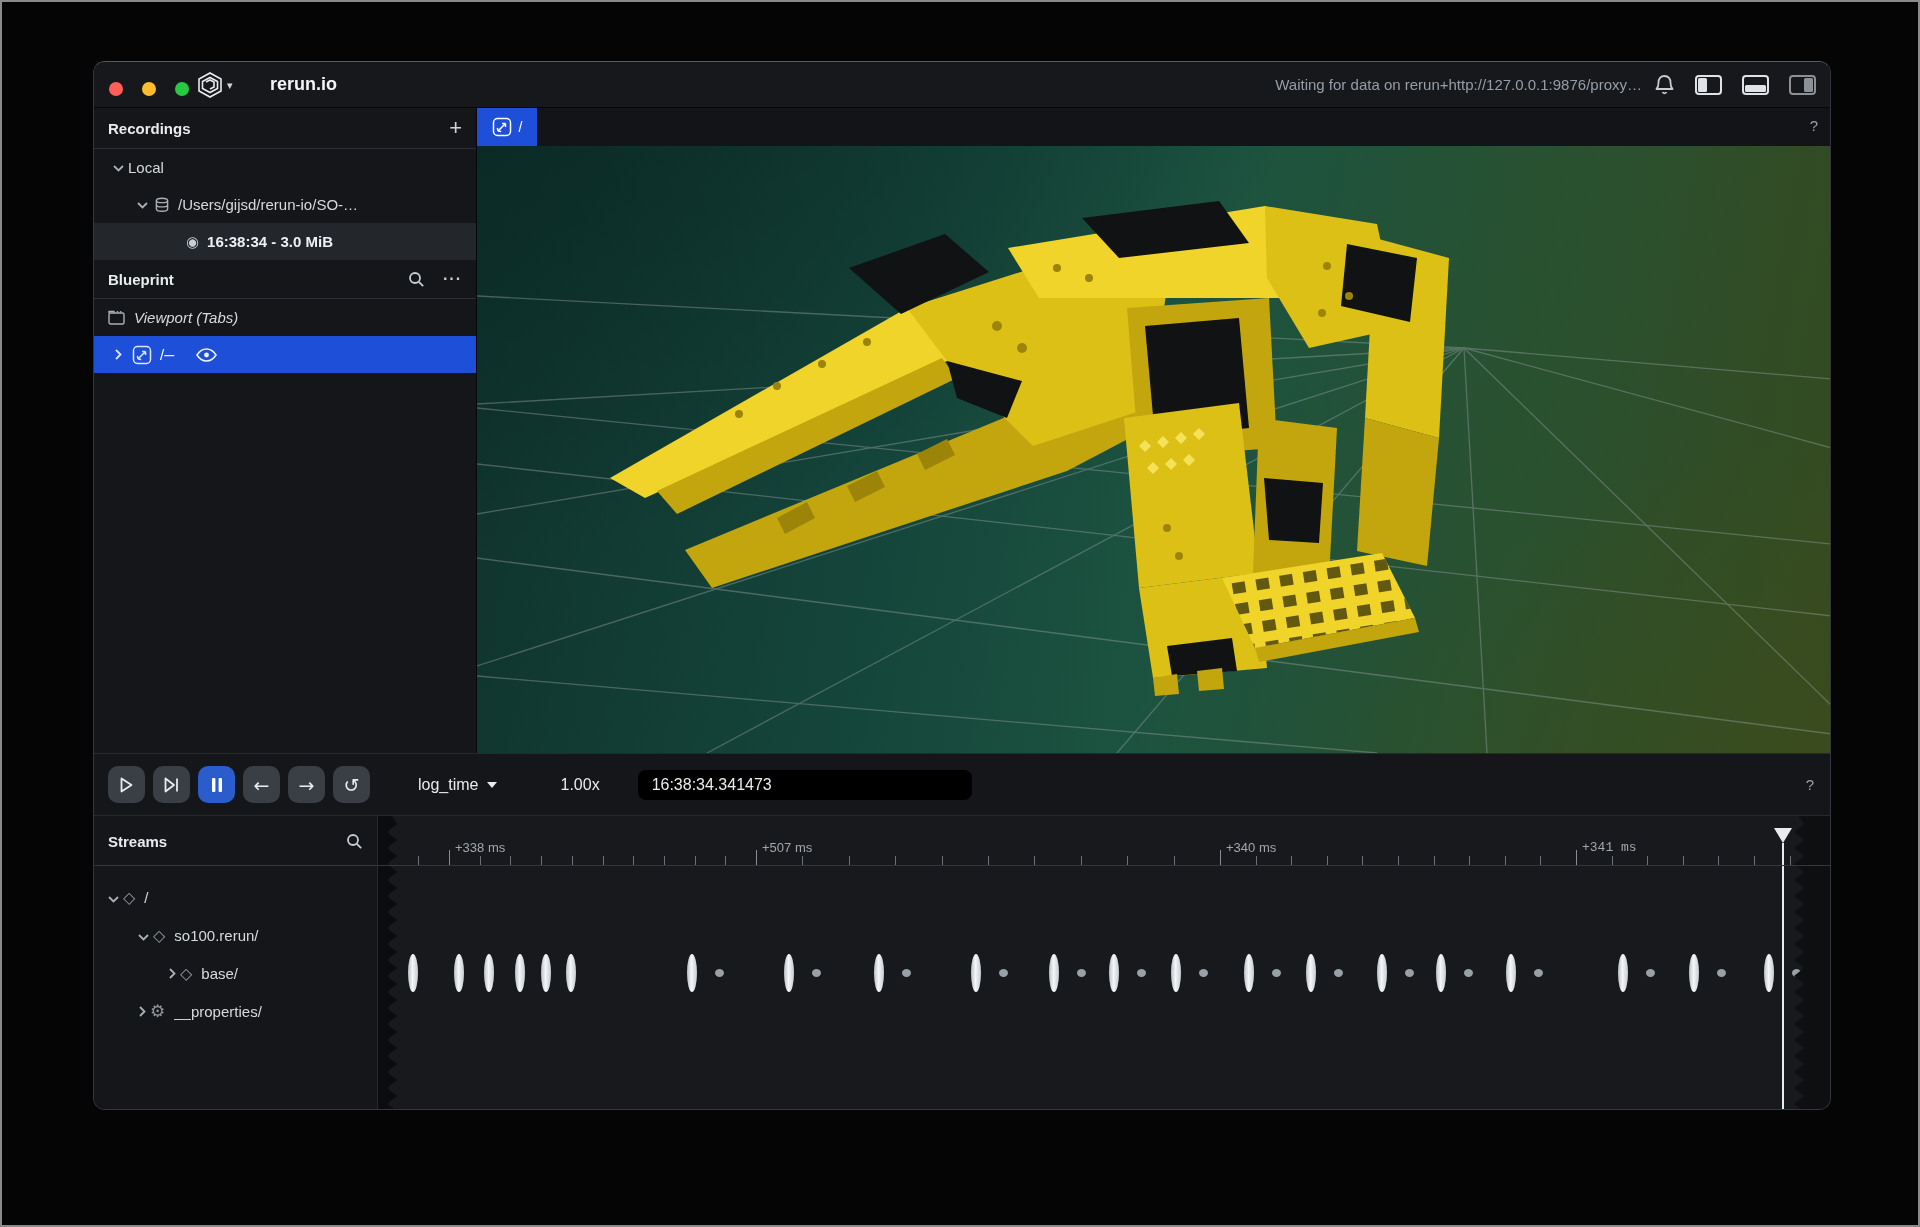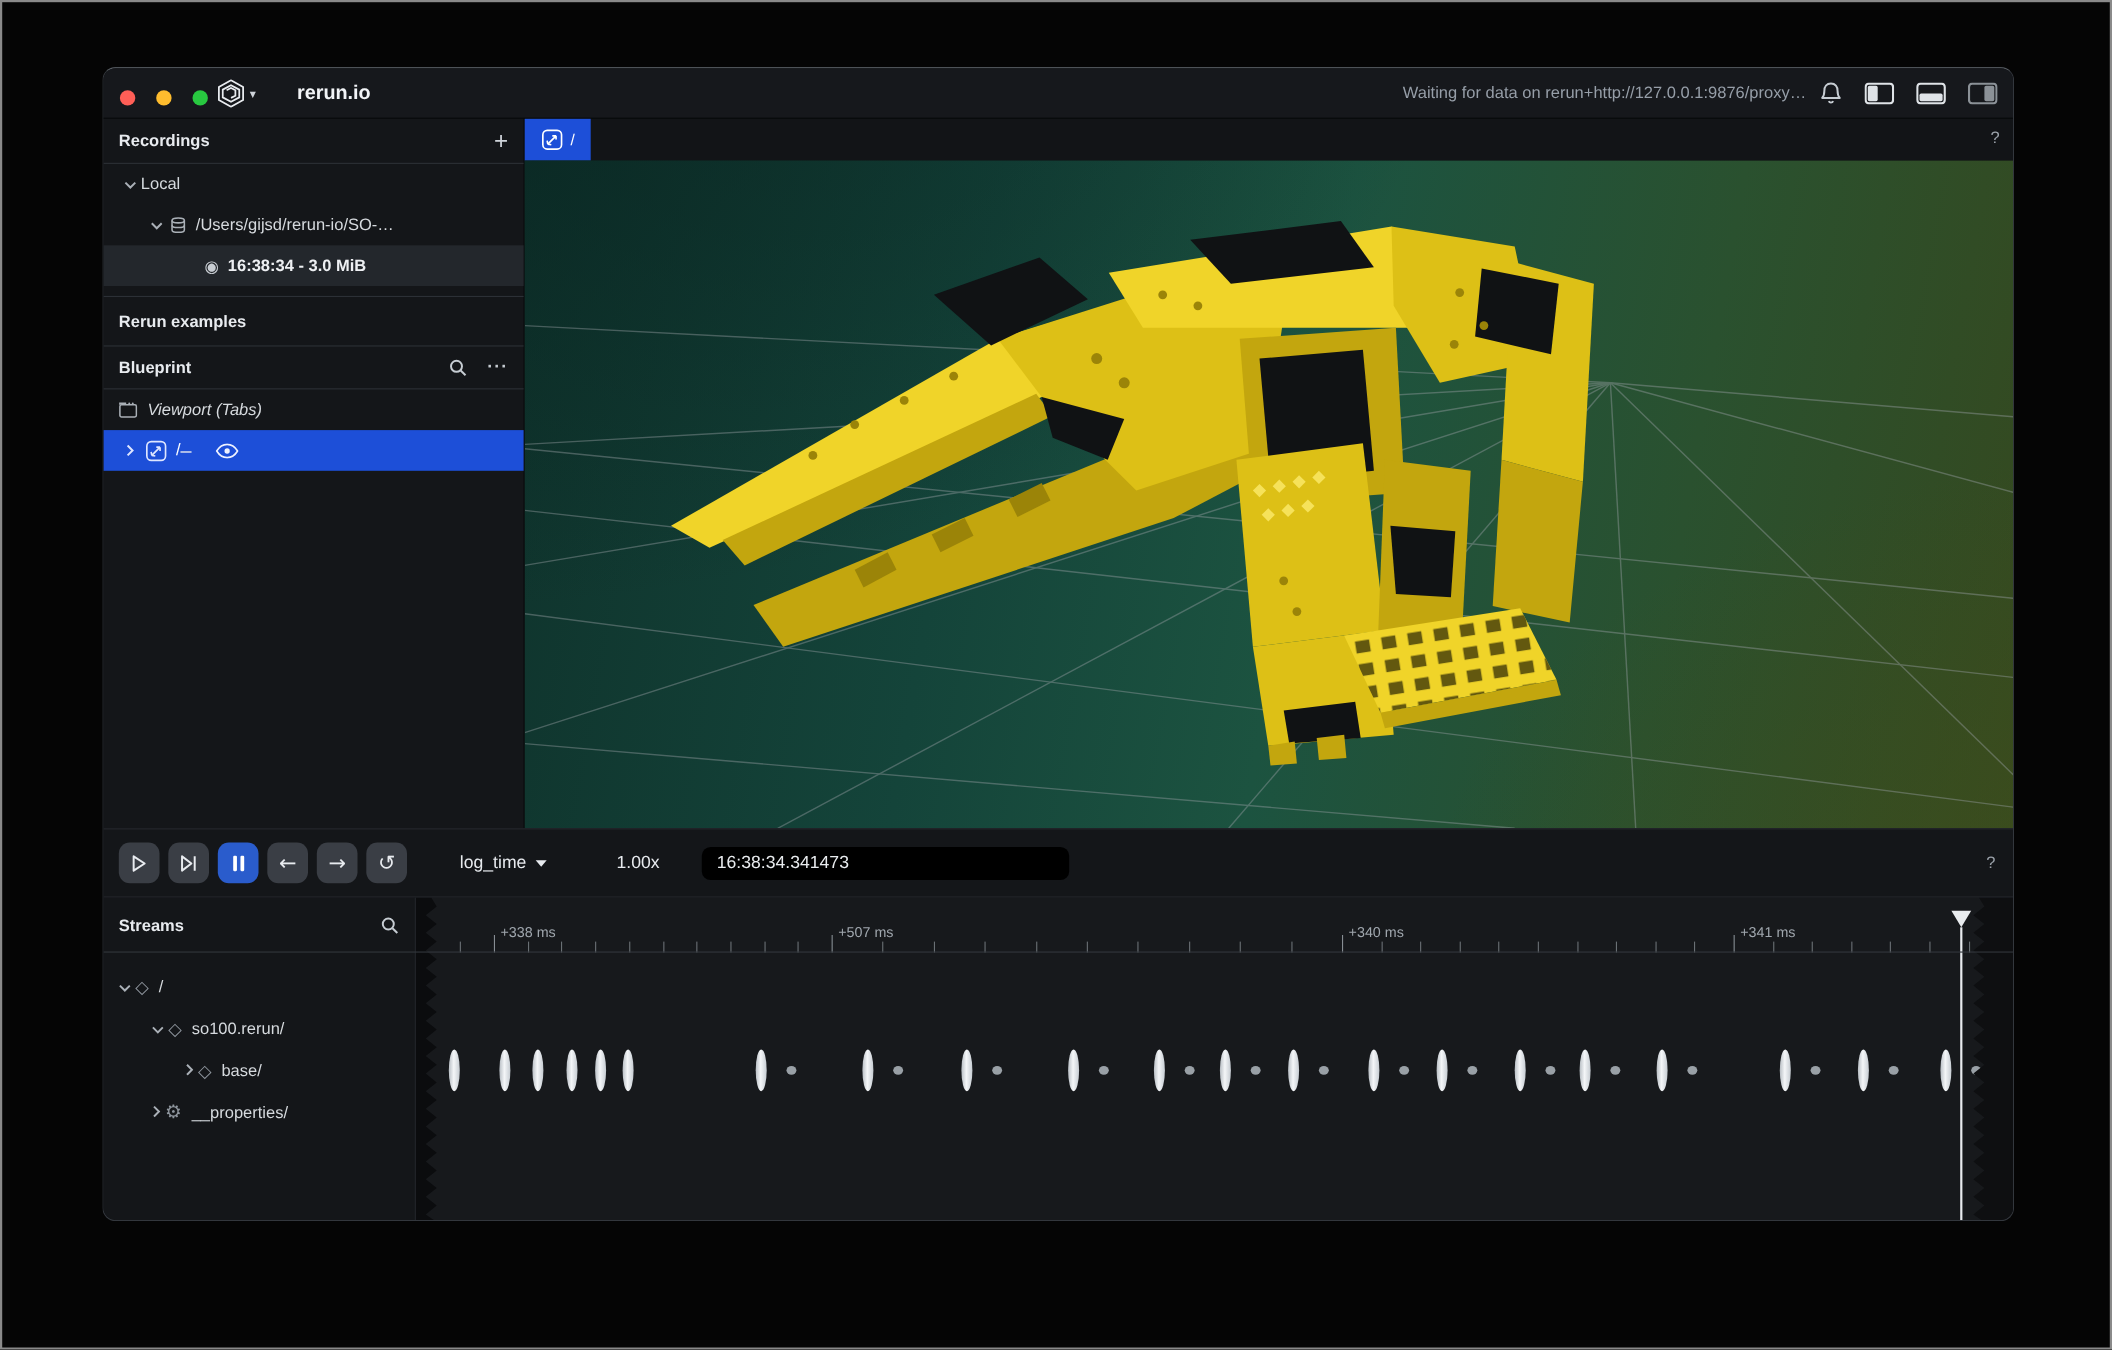--- a/index.html
+++ b/index.html
@@ -149,23 +149,20 @@
               <path d="M2.4 3.4 v4.3 c0 1.2 2.5 2.2 5.6 2.2 s5.6 -1 5.6 -2.2 v-4.3"></path>
             <path d="M2.4 7.7 v4.3 c0 1.2 2.5 2.2 5.6 2.2 s5.6 -1 5.6 -2.2 v-4.3"></path>
           </svg>
         </span>
         <span>/Users/gijsd/rerun-io/SO-…</span>
       </div>
       <div class="row sel-light" style="padding-left:92px;">
         <span class="glyph" style="margin-right:8px;color:#c9ced4;font-size:15px;">◉</span>
         <span style="font-weight:700;color:#eef0f3;">16:38:34 - 3.0 MiB</span>
       </div>
-      <div class="panel-header" style="height:46px;border-top:1px solid #2c3036;margin-top:9px;">
-        <span>Rerun examples</span>
-      </div>
       <div class="panel-header" style="height:39px;">
         <span>Blueprint</span>
         <span class="spacer"></span>
         <span class="icon-btn" style="margin-right:18px;">
           <svg width="17" height="17" viewBox="0 0 17 17" fill="none" stroke="#c6ccd2" stroke-width="1.8">
               <circle cx="7" cy="7" r="5"></circle>
               <line x1="10.8" y1="10.8" x2="15.2" y2="15.2"></line>
             </svg>
         </span>
         <span class="icon-btn dots-glyph">···</span>
@@ -422,21 +419,21 @@
           <div class="tick minor" style="left: 1341.4px;"></div>
           <div class="tick minor" style="left: 1377px;"></div>
           <div class="tick minor" style="left: 1412.6px;"></div>
           <div class="tick major" style="left: 72px;"></div>
           <div class="tick-label" style="left: 78px;">+338 ms</div>
           <div class="tick major" style="left: 379px;"></div>
           <div class="tick-label" style="left: 385px;">+507 ms</div>
           <div class="tick major" style="left: 843px;"></div>
           <div class="tick-label" style="left: 849px;">+340 ms</div>
           <div class="tick major" style="left: 1199px;"></div>
-          <div class="tick-label" style="left: 1205px;">+341 ms</div>
+          <div class="tick-label" style="left: 1205px; font-family: Liberation Mono, monospace;">+341 ms</div>
         </div>
       <div id="points-layer">
           <div class="lens" style="left: 31px; top: 138px;"></div>
           <div class="lens" style="left: 77px; top: 138px;"></div>
           <div class="lens" style="left: 107px; top: 138px;"></div>
           <div class="lens" style="left: 138px; top: 138px;"></div>
           <div class="lens" style="left: 164px; top: 138px;"></div>
           <div class="lens" style="left: 189px; top: 138px;"></div>
           <div class="lens" style="left: 310px; top: 138px;"></div>
           <div class="lens-dot" style="left: 338px; top: 153px;"></div>

